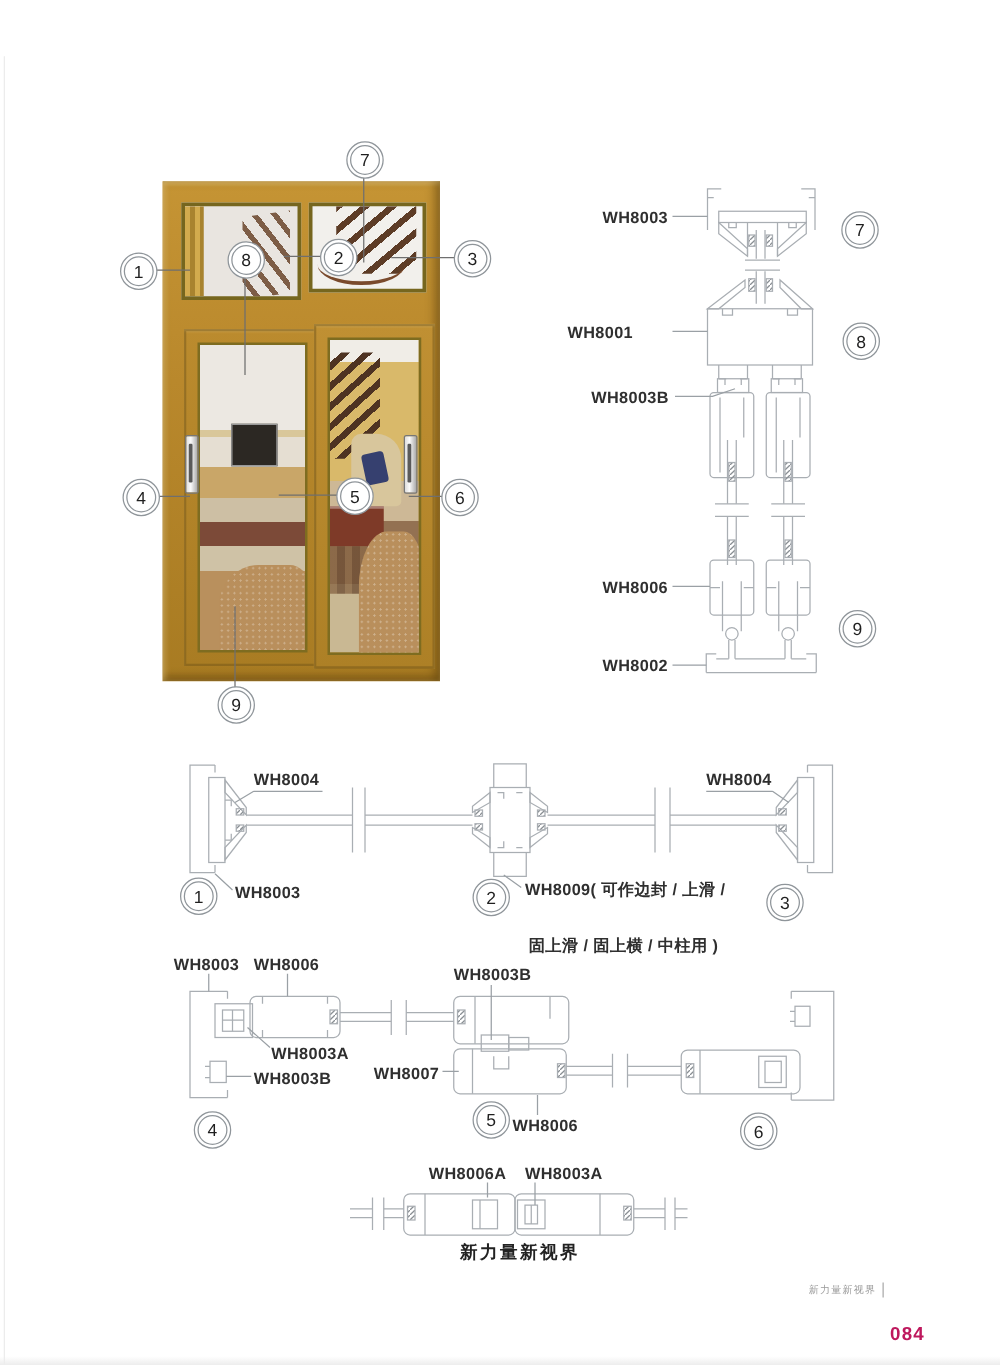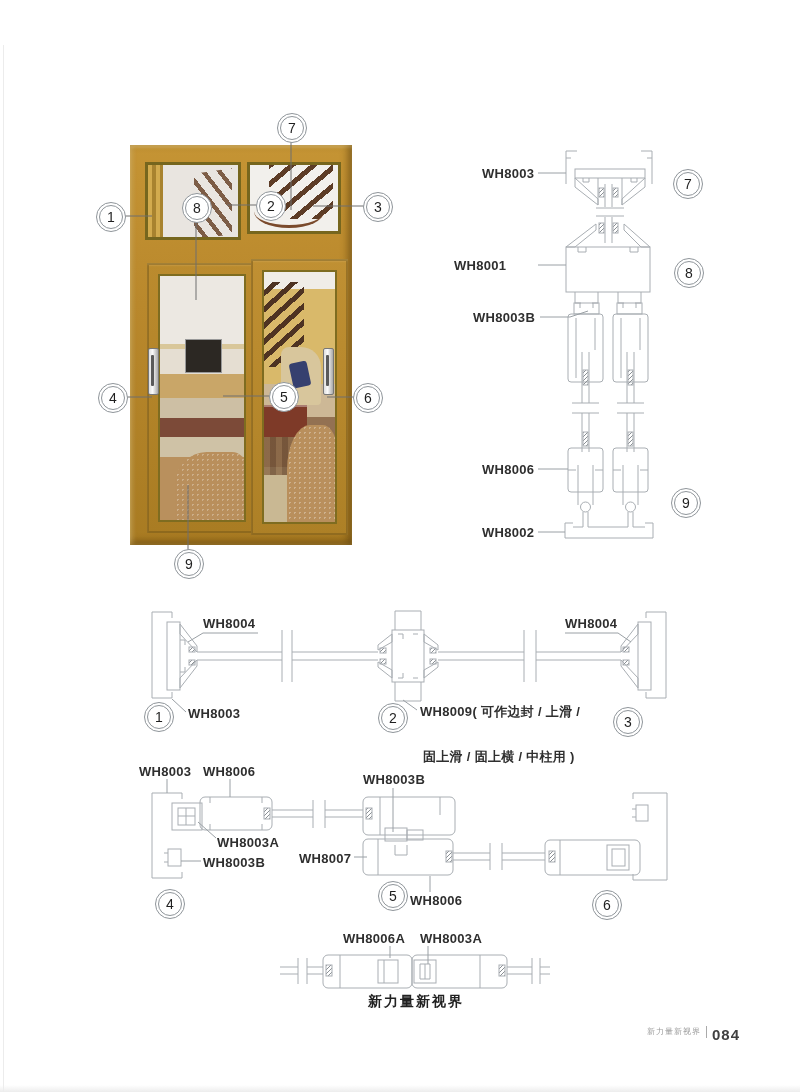--- a/index.html
+++ b/index.html
@@ -68,21 +68,21 @@
   
   .co{position:absolute;width:28px;height:28px;border:1px solid #8f959a;border-radius:50%;
       background:#fff;display:flex;align-items:center;justify-content:center;z-index:6;}
   .co::before{content:"";position:absolute;inset:2px;border:1px solid #8f959a;border-radius:50%;}
   .co-n{font-size:14px;color:#1f1f1f;position:relative;}
   
   .footer{position:absolute;left:0;top:1026px;width:740px;height:22px;z-index:4;
       display:flex;align-items:flex-start;justify-content:flex-end;gap:5px;}
   .tagline{font-size:8px;color:#9a9a9a;letter-spacing:1px;}
   .fsep{width:1px;height:12px;background:#aaa;}
-  .pageno{font-size:15px;font-weight:bold;color:#404040;letter-spacing:1px;}
+  .pageno{font-size:15px;font-weight:bold;color:#be185d;letter-spacing:1px;margin-top:33px;}
 </style>
 </head>
 <body>
 
 <div class="page">
   <div class="edge-left"></div>
   <div class="edge-bottom"></div>
 
   <div class="door">
     <div class="tg tg-left">

